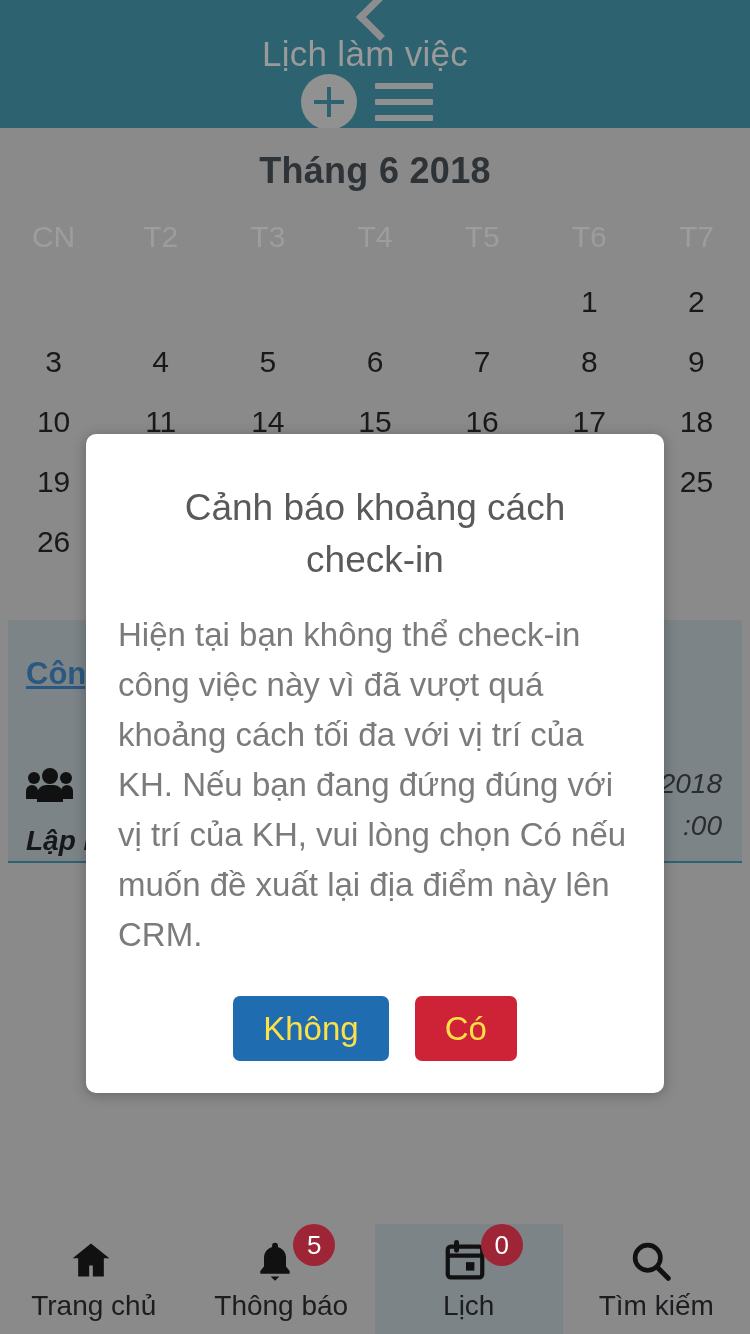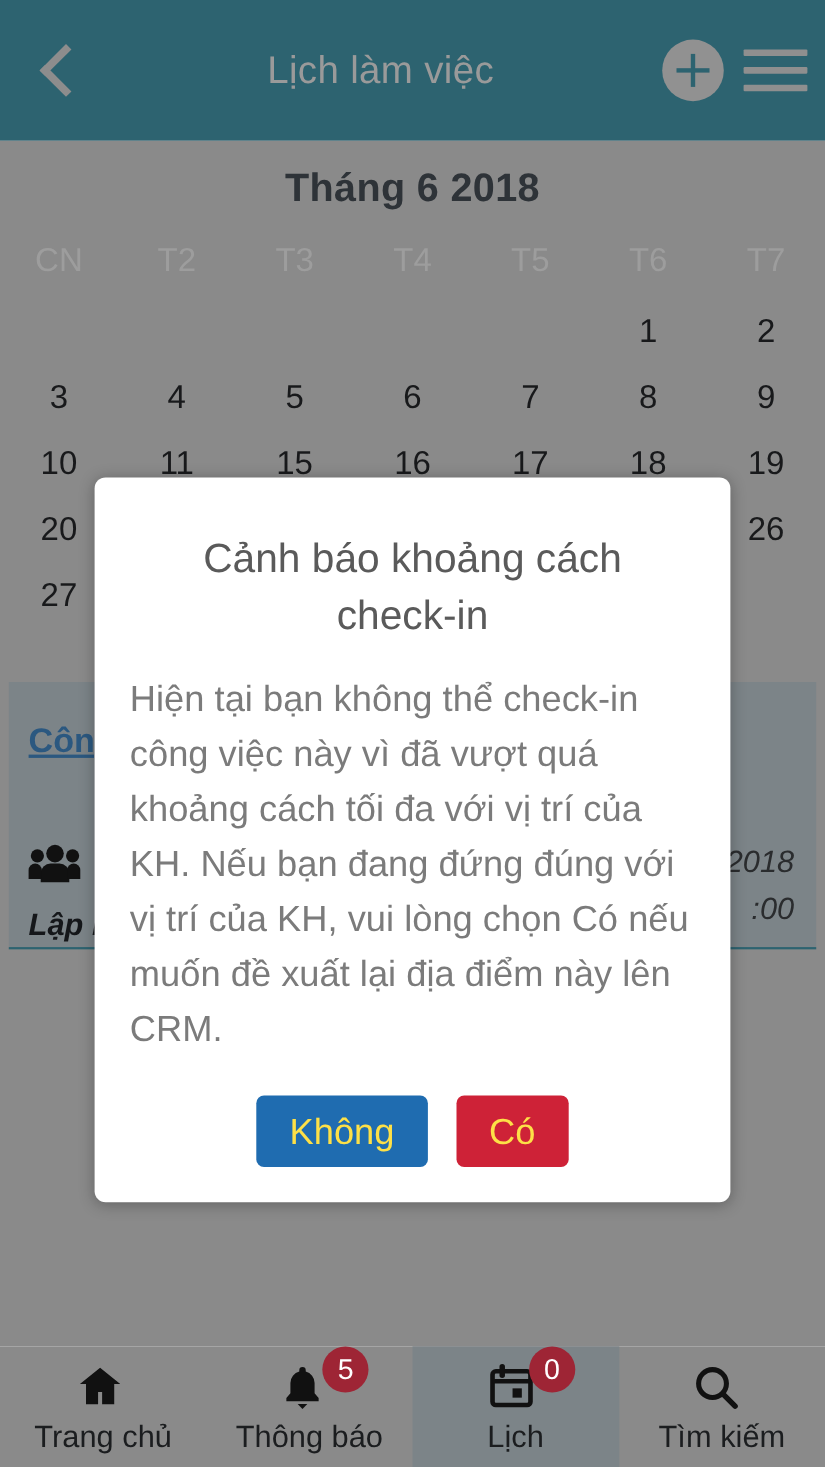--- a/index.html
+++ b/index.html
@@ -8,21 +8,21 @@
     font-family:"Liberation Sans", sans-serif;
     background:#ffffff;
     overflow:hidden;
   }
   #screen { position:relative; width:750px; height:1334px; overflow:hidden; background:#ffffff; }
 
   
   .header {
     position:absolute; top:0; left:0; width:750px; height:128px;
     background:#2d6370;
-    display:flex; align-items:center;
+    display:flex; align-items:center;flex-direction:column;
   }
   .back-btn {
     width:110px; height:128px;
     display:flex; align-items:center; justify-content:center;
   }
   .chev {
     width:34px; height:34px;
     border-left:7px solid #8d8d8d;
     border-bottom:7px solid #8d8d8d;
     transform:rotate(45deg);
@@ -184,20 +184,21 @@
         <div class="day">2</div>
         <div class="day">3</div>
         <div class="day">4</div>
         <div class="day">5</div>
         <div class="day">6</div>
         <div class="day">7</div>
         <div class="day">8</div>
         <div class="day">9</div>
         <div class="day">10</div>
         <div class="day">11</div>
+        <div class="day">14</div>
         <div class="day">15</div>
         <div class="day">16</div>
         <div class="day">17</div>
         <div class="day">18</div>
         <div class="day">19</div>
         <div class="day">20</div>
         <div class="day">21</div>
         <div class="day">22</div>
         <div class="day">23</div>
         <div class="day">19</div>

